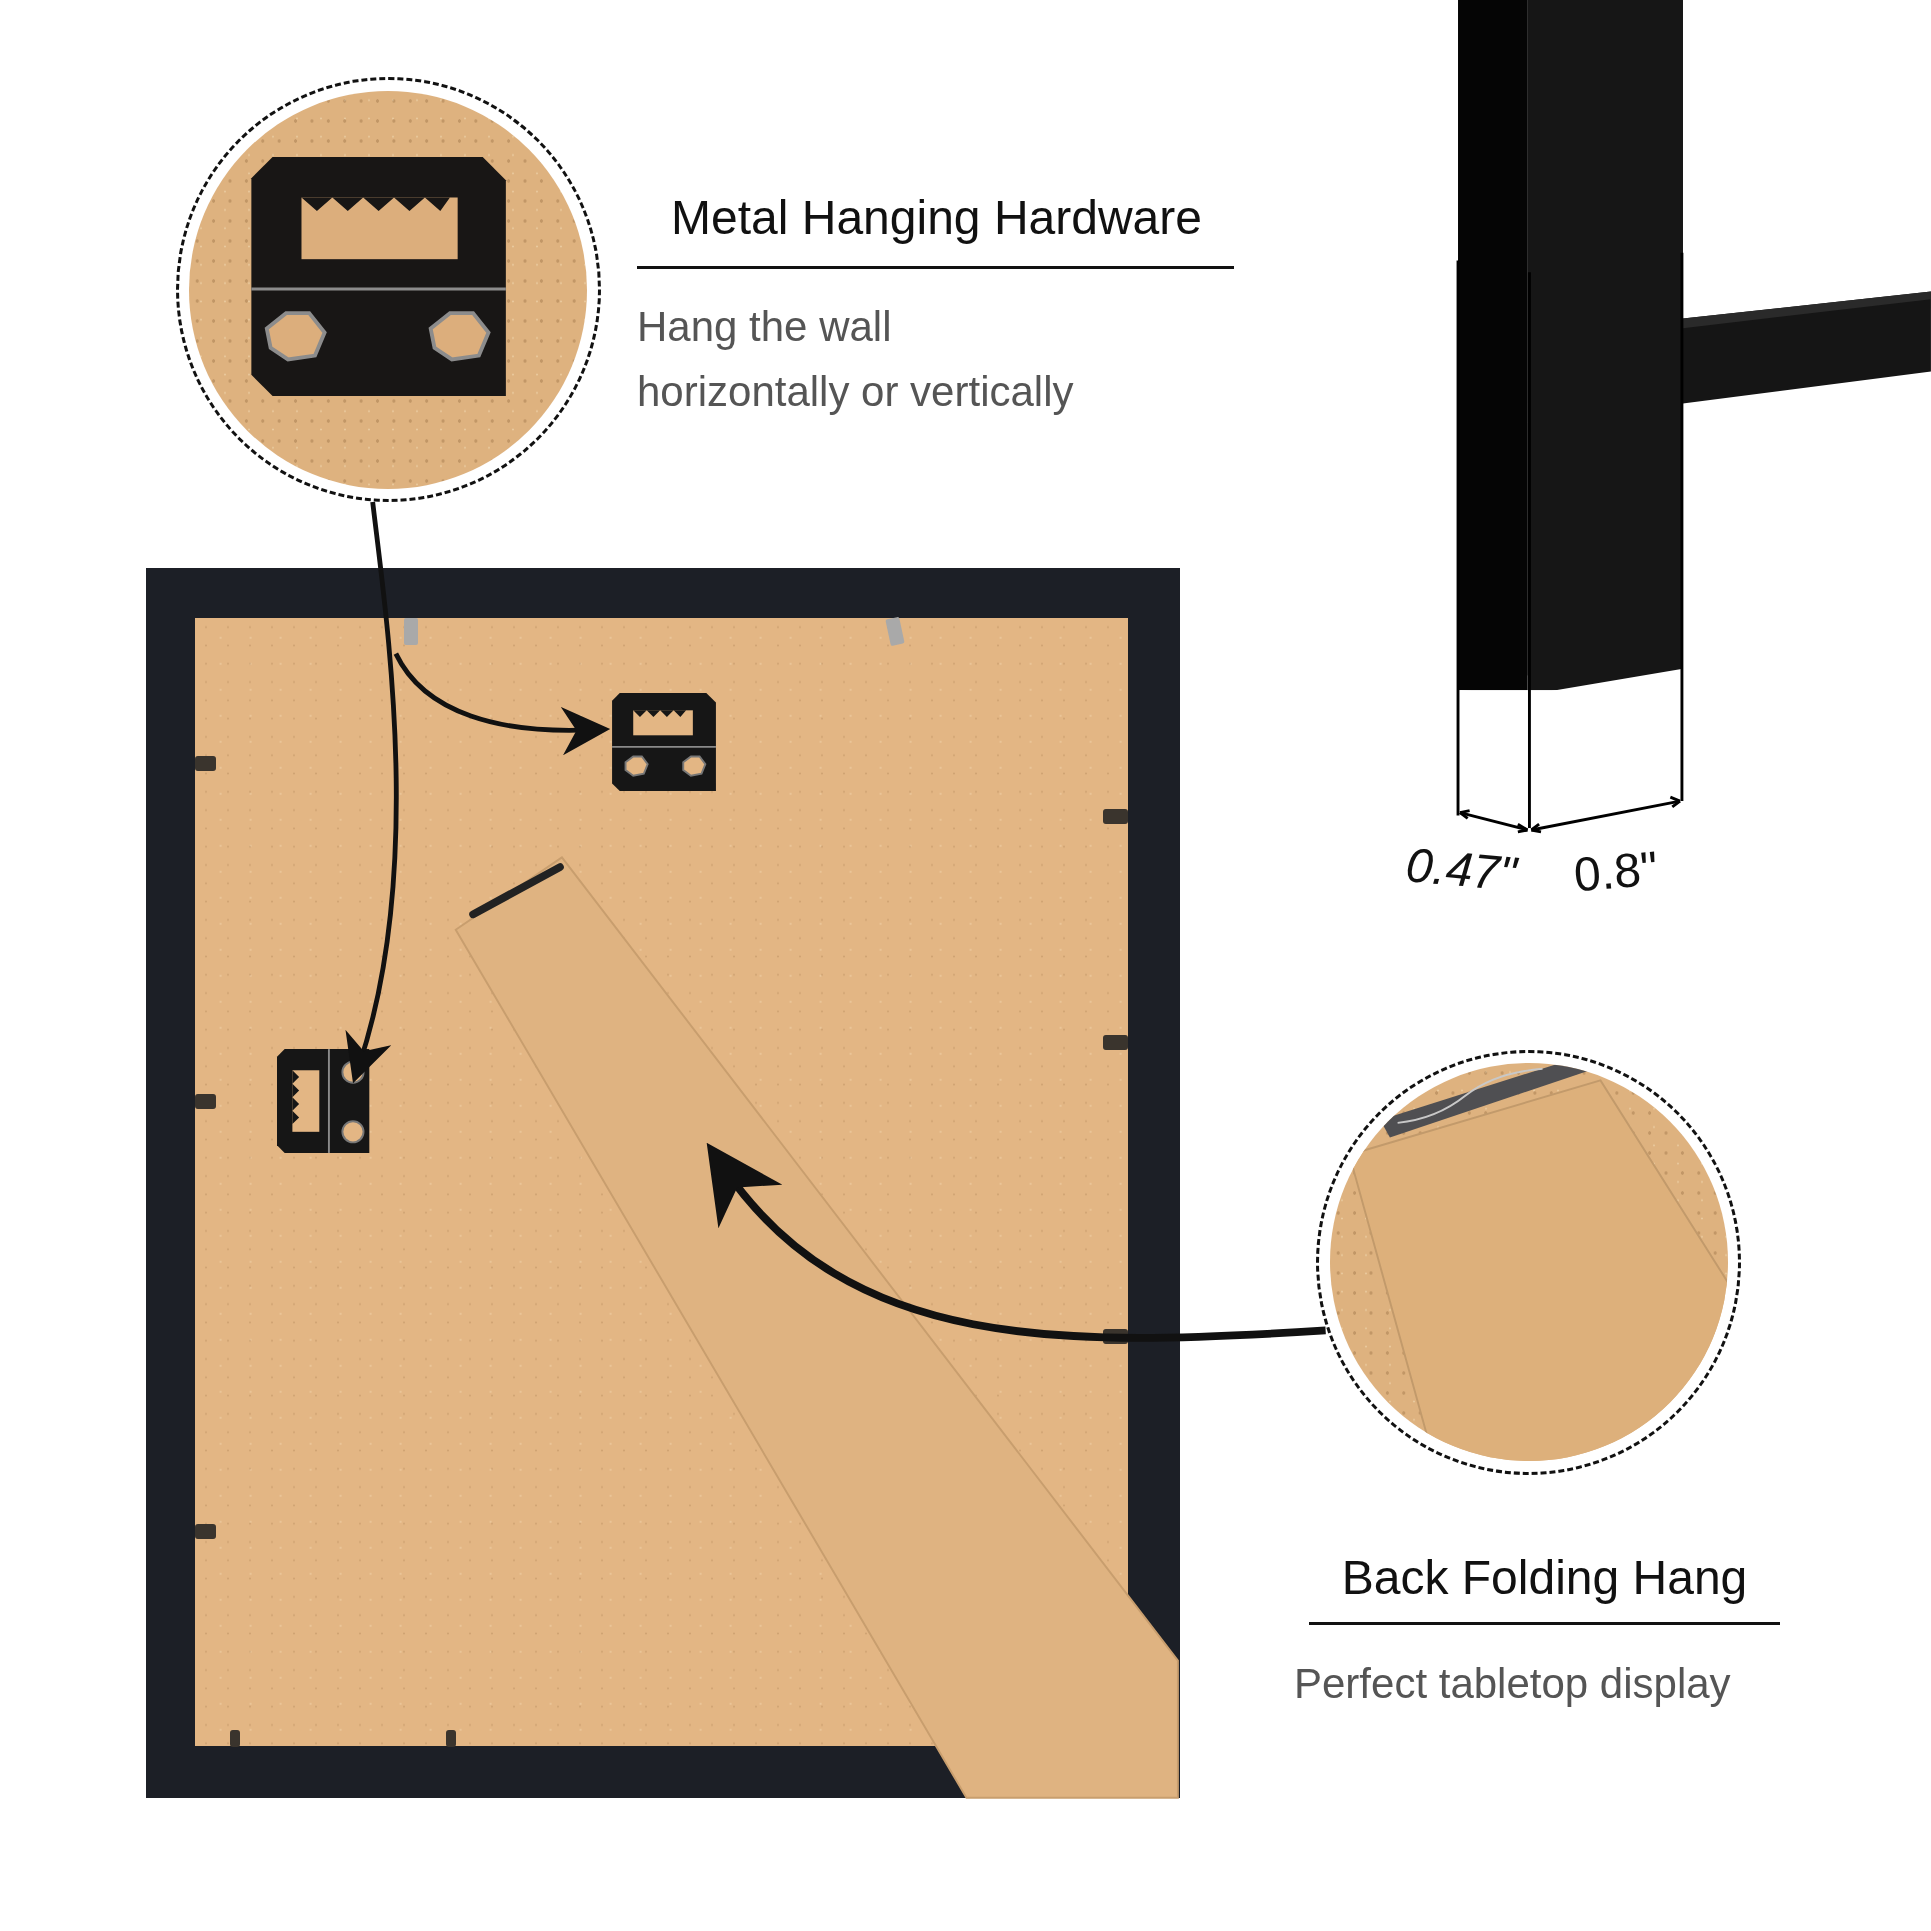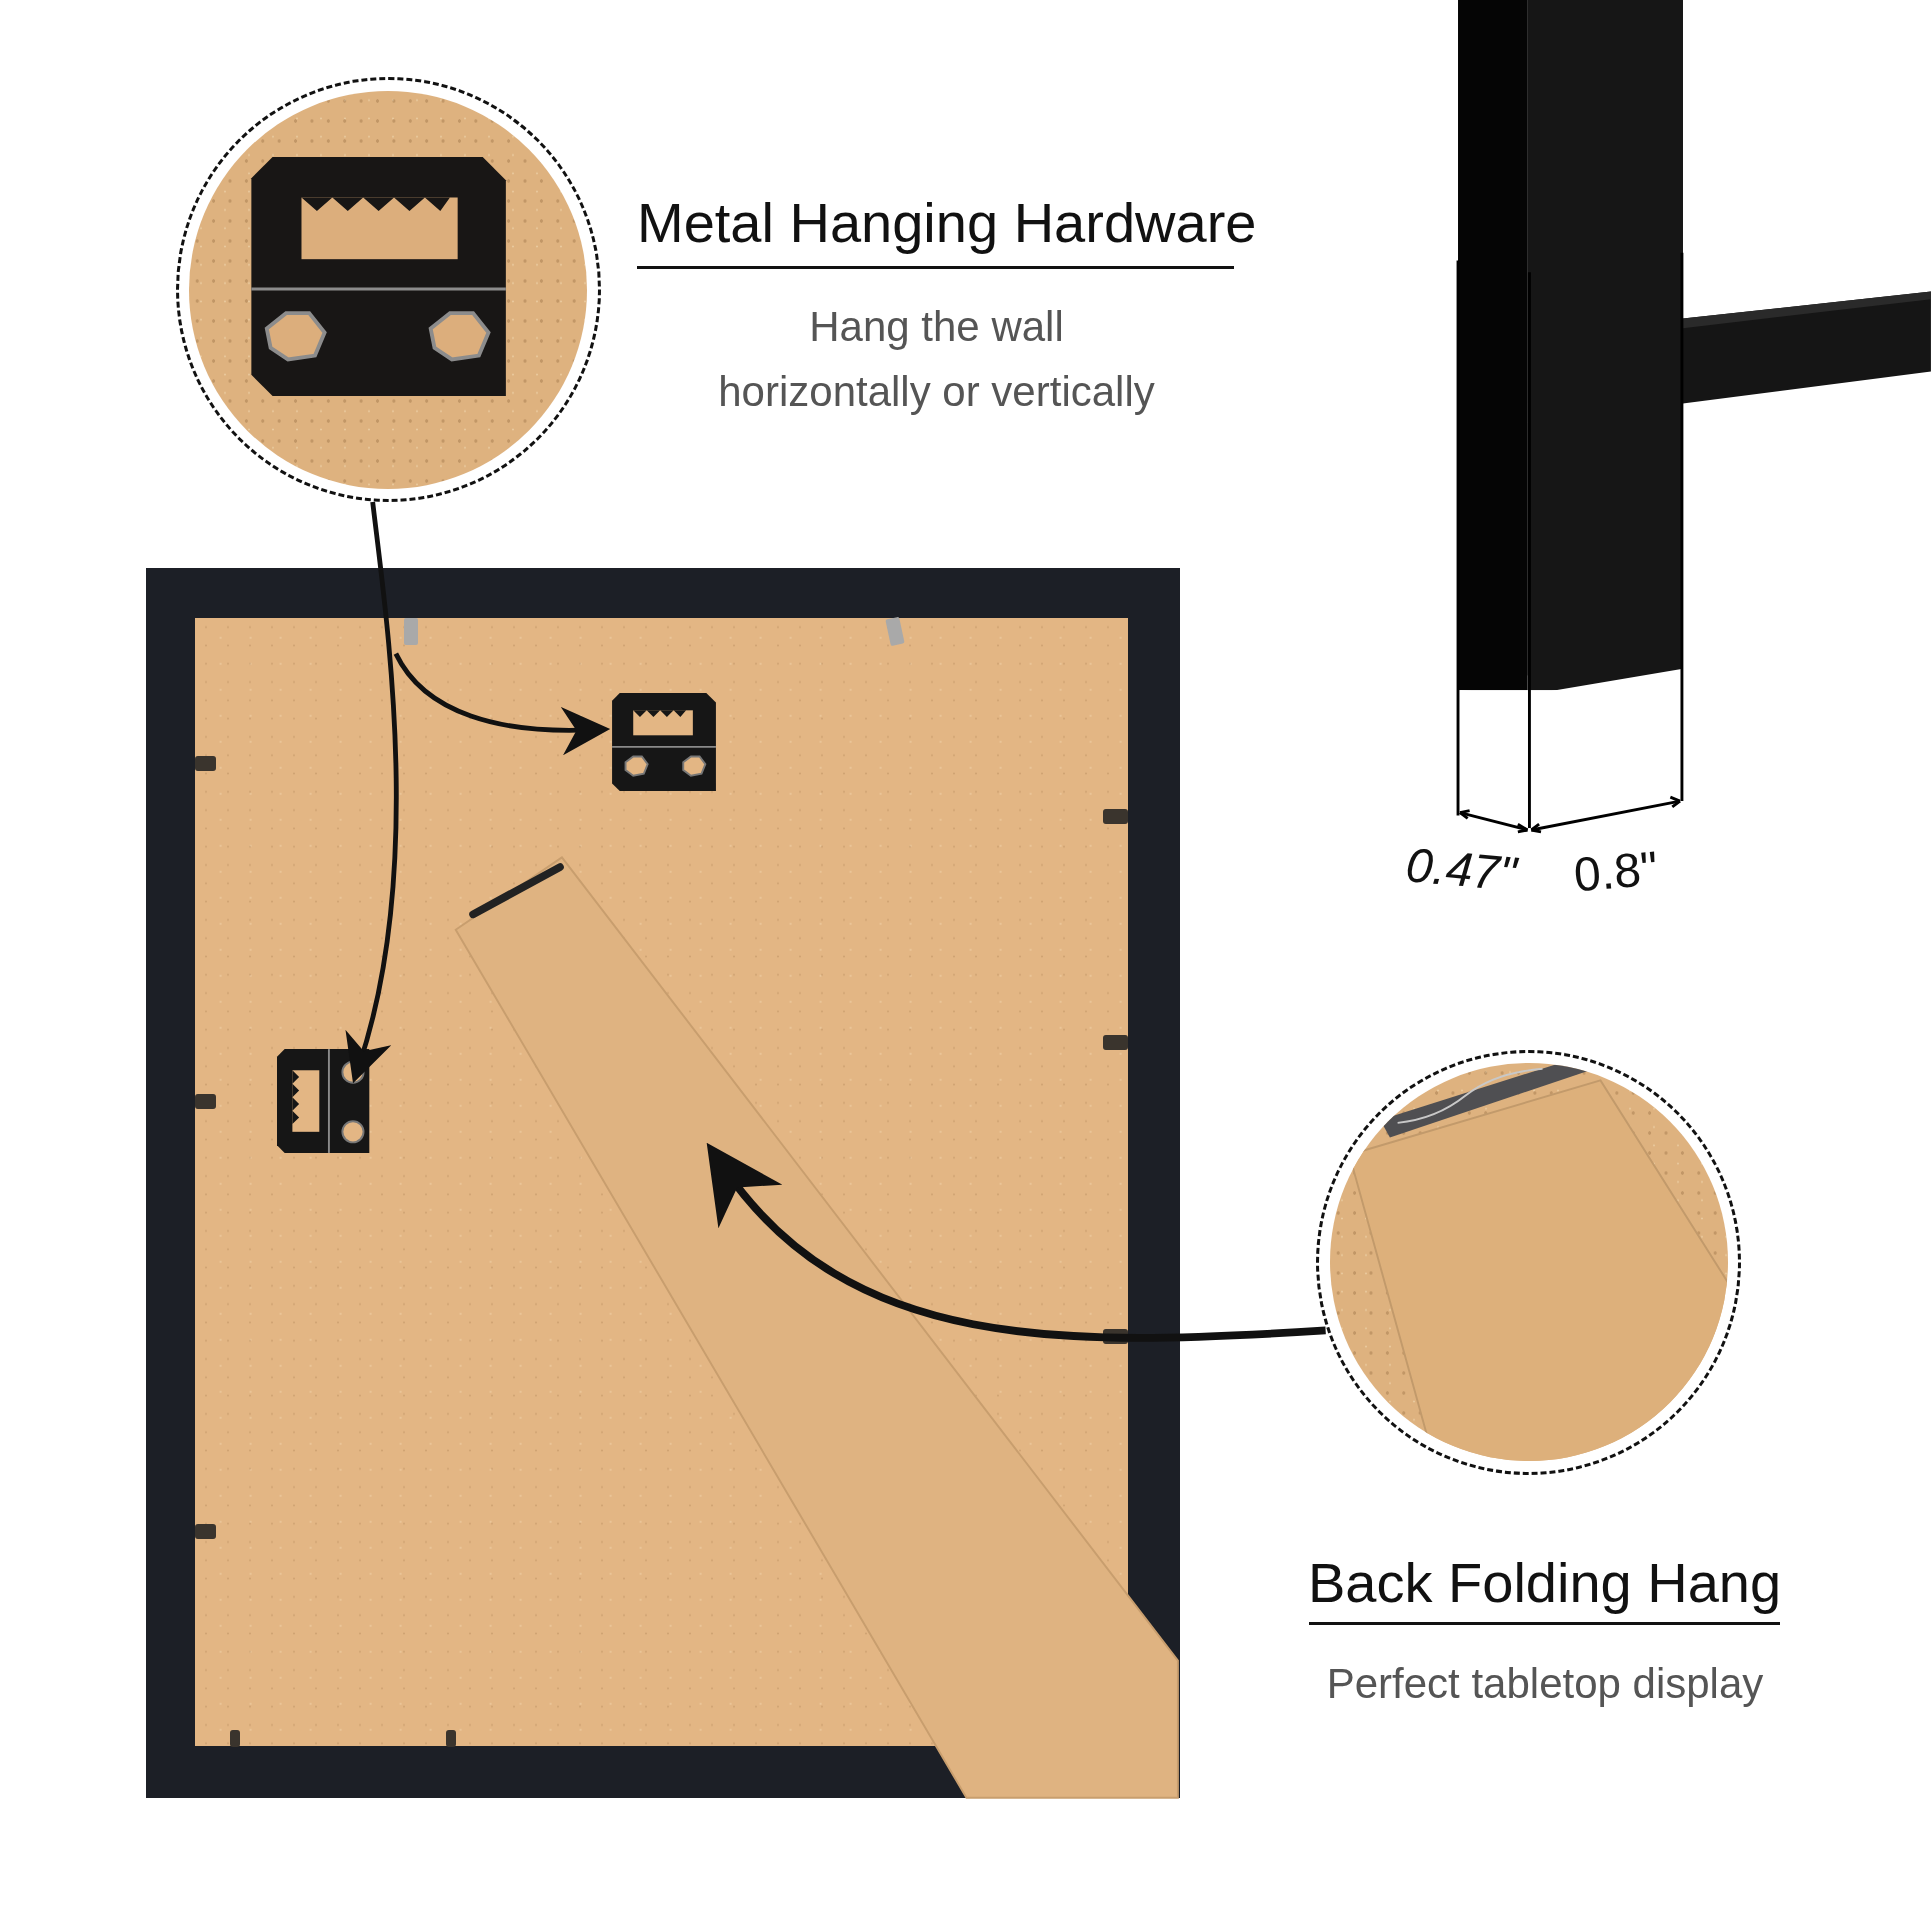--- a/index.html
+++ b/index.html
@@ -11,23 +11,23 @@
   .frame { left:146px; top:568px; width:1034px; height:1230px; background:#1c1f26; }
   .board { left:195px; top:618px; width:933px; height:1128px; background:#e3b684;
            background-image: radial-gradient(rgba(120,80,40,0.18) 1px, transparent 1.4px),
                              radial-gradient(rgba(255,240,210,0.25) 1px, transparent 1.4px);
            background-size: 22px 18.3px, 30px 26px; background-position: 0 0, 10.6px 6.8px; }
 
   .tab { background:#3a342d; border-radius:2.9px; }
   .clip { background:#a9a9a9; border-radius:1.9px; }
 
   
-  .title { font-size:56px; color:#111; white-space:nowrap; text-align:center; }
+  .title { font-size:48px; color:#111; white-space:nowrap; text-align:center; }
   .rule { height:2.9px; background:#111; }
-  .sub { font-size:42px; color:#555; text-align:center; white-space:nowrap; line-height:66px; }
+  .sub { font-size:42px; color:#555; white-space:nowrap; line-height:66px; }
   .dim { font-size:48px; color:#111; font-style:italic; white-space:nowrap; }
 
   
   .callout { border-radius:50%; border:3.9px dashed #111; box-sizing:border-box; background:#fff; }
   .callout-inner { border-radius:50%; background:#deb27f; overflow:hidden; position:absolute;
            background-image: radial-gradient(rgba(110,70,30,0.25) 1.2px, transparent 1.7px),
                              radial-gradient(rgba(255,245,215,0.35) 1px, transparent 1.5px);
            background-size: 16.4px 20px, 24px 18.3px; }
   svg { position:absolute; overflow:visible; }
 </style>

